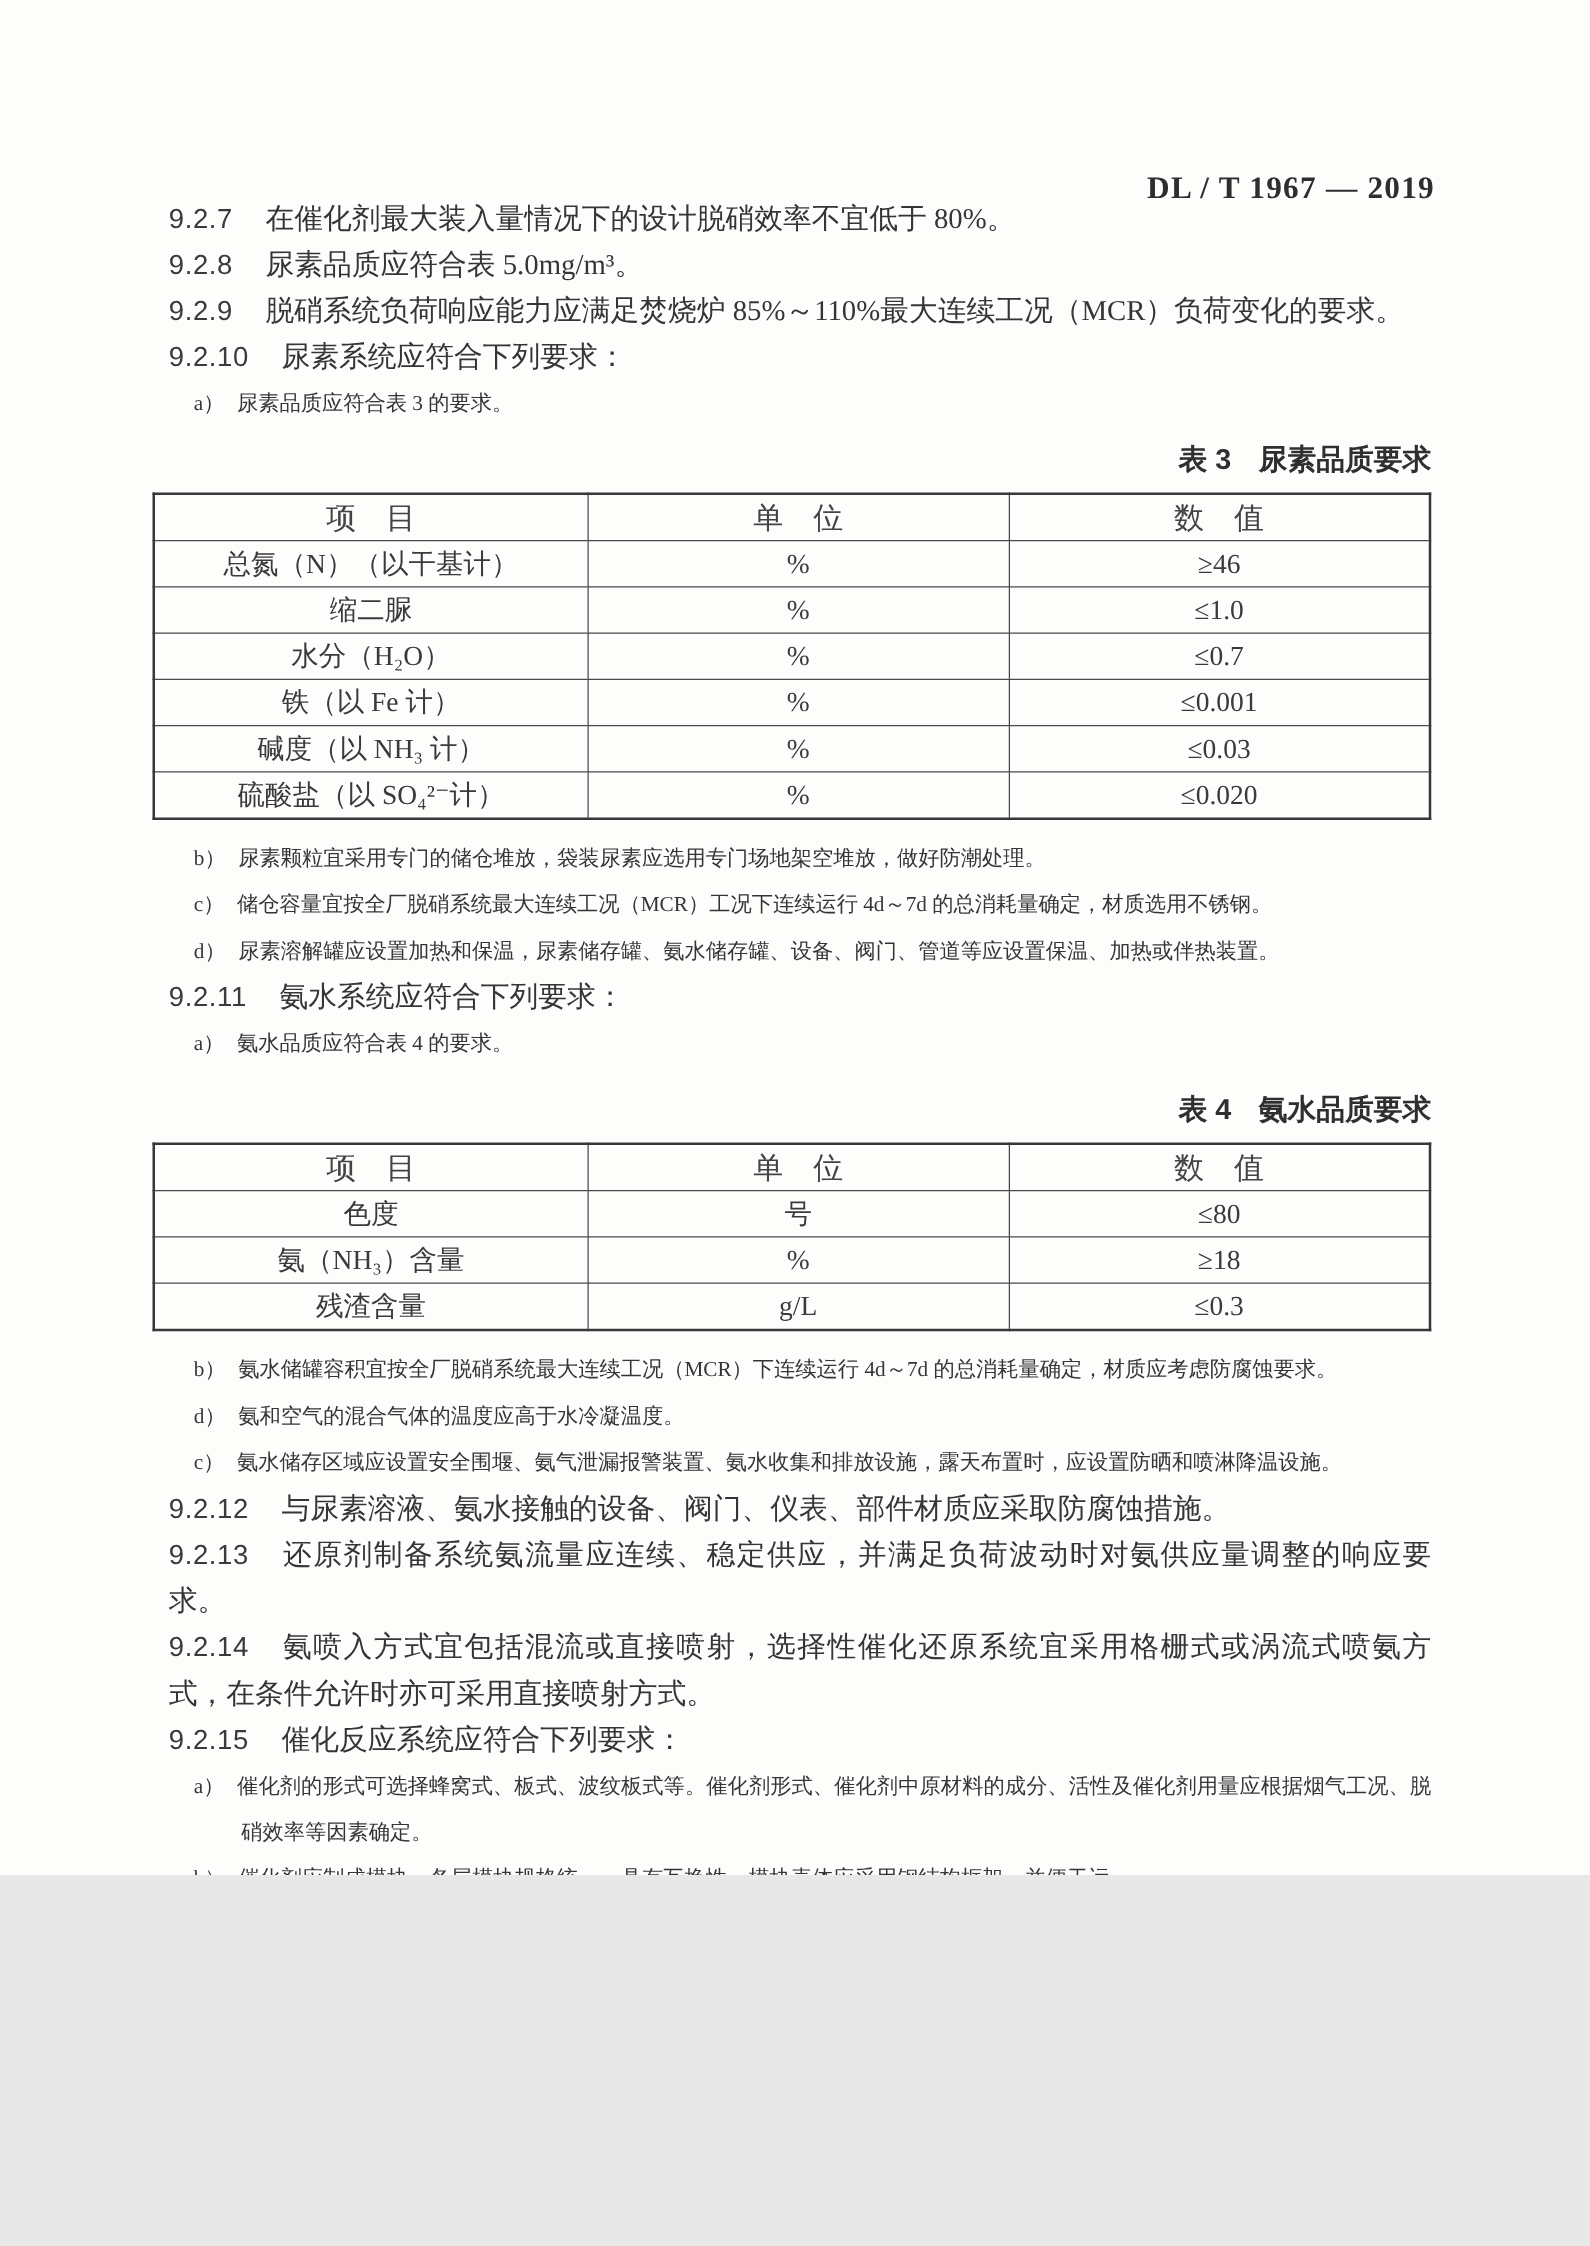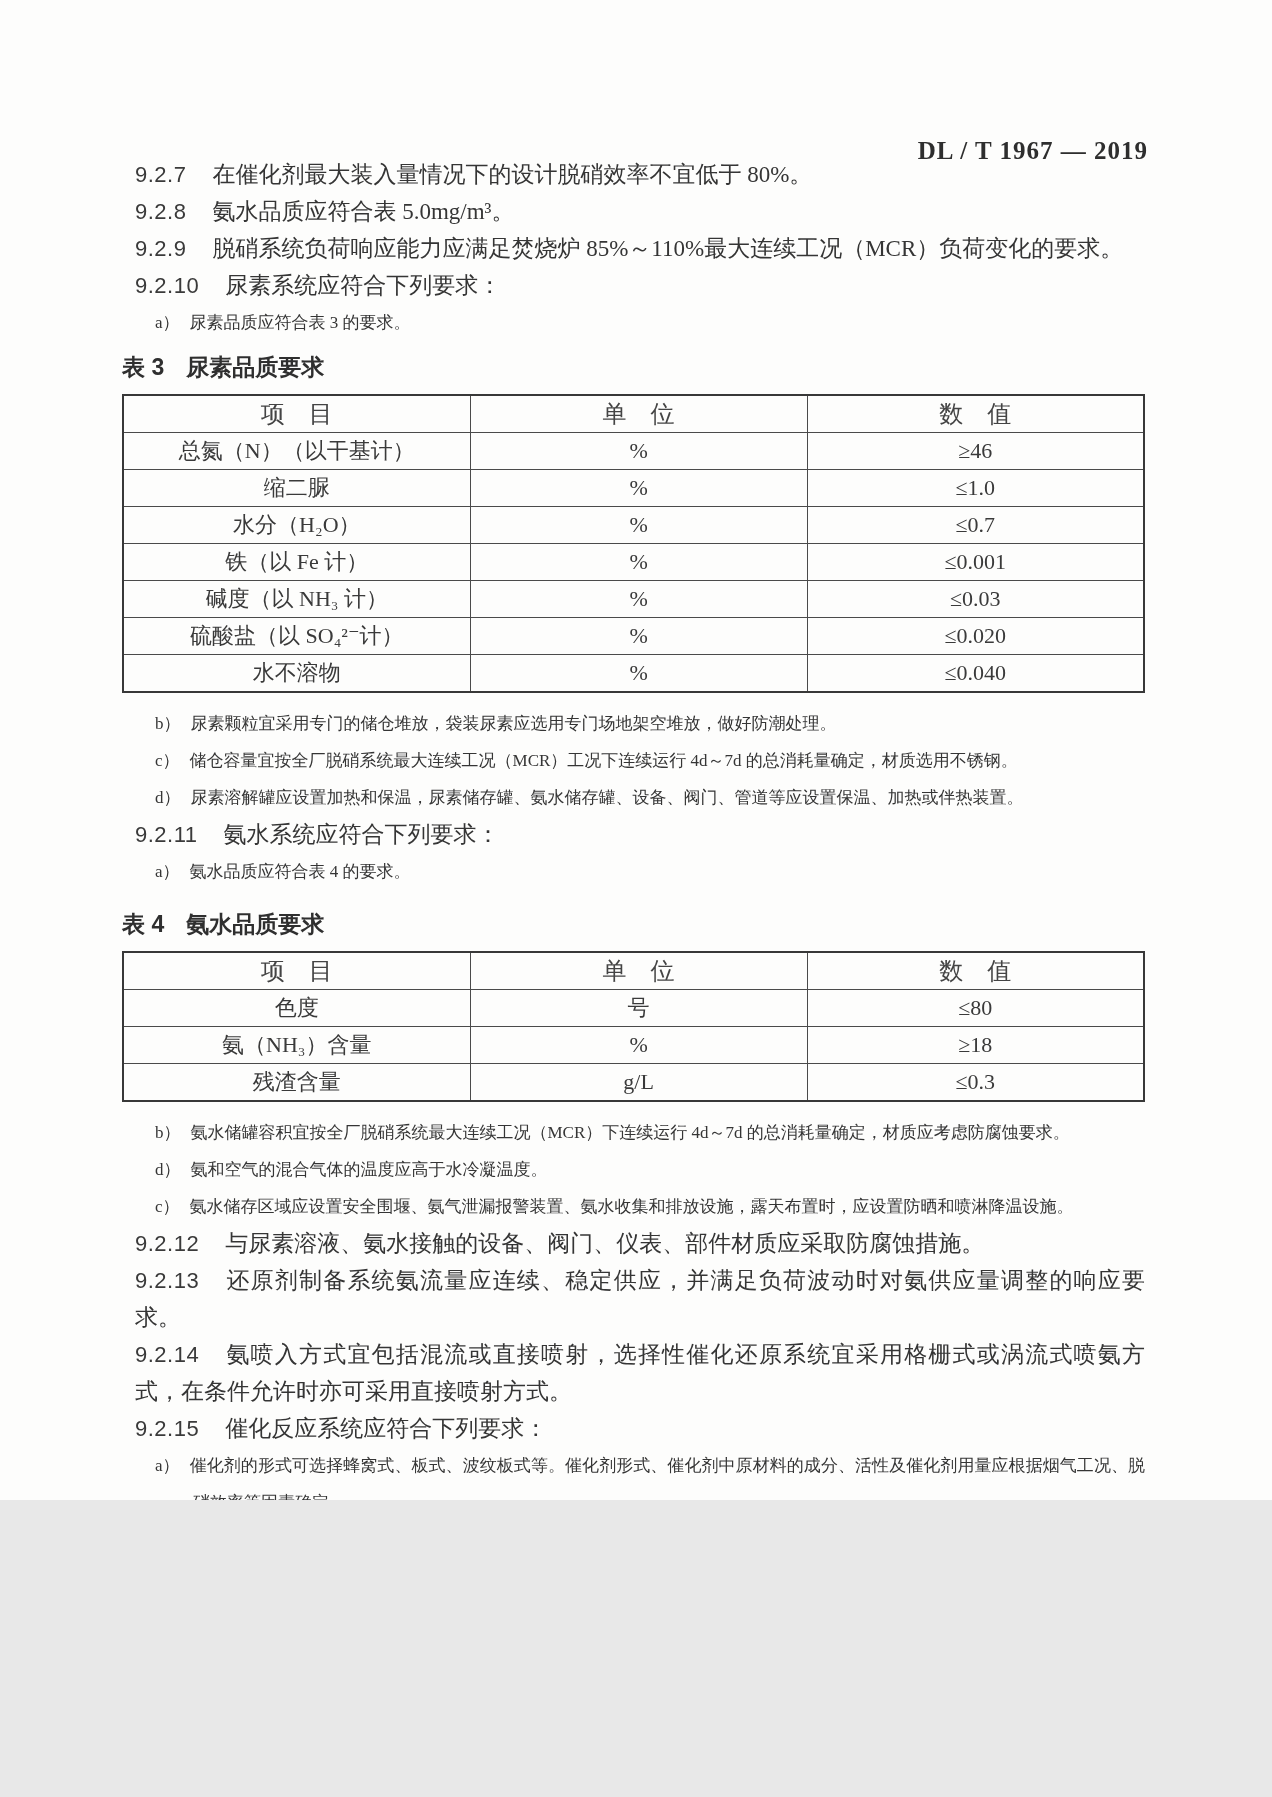--- a/index.html
+++ b/index.html
@@ -27,21 +27,21 @@
   .clause .cnum{
     font-family:"Liberation Sans","DejaVu Sans",sans-serif;
     font-size:22px;margin-right:26px;letter-spacing:0.5px;color:#3a3a3a;
   }
   .item{
     margin:0;padding-left:71px;text-indent:-38px;
     font-size:17px;line-height:37px;text-align:justify;
   }
   .item .marker{margin-right:10px;}
   .tbl-caption{
-    text-align:left;
+    text-align:right;
     font-family:"Liberation Sans","DejaVu Sans",sans-serif;
     font-weight:bold;font-size:23px;line-height:37px;
     margin:8px 0 8px 0;color:#2f2f2f;
   }
   .tbl-caption.second{margin-top:16px;}
   .tbl-caption .cap-label{margin-right:22px;}
   table.dtable{
     width:100%;border-collapse:collapse;table-layout:fixed;
     border:2px solid #383838;
     margin-bottom:12px;
@@ -63,21 +63,21 @@
 <body>
 
 <div class="page">
 
   <div class="std-header">DL / T 1967 — 2019</div>
 
   <div class="content">
 
     <p class="clause"><span class="cnum">9.2.7</span><span>在催化剂最大装入量情况下的设计脱硝效率不宜低于 80%。</span></p>
 
-    <p class="clause"><span class="cnum">9.2.8</span><span>氨水品质应符合表 5.0mg/m³。</span></p>
+    <p class="clause"><span class="cnum">9.2.8</span><span>尿素品质应符合表 5.0mg/m³。</span></p>
 
     <p class="clause"><span class="cnum">9.2.9</span><span>脱硝系统负荷响应能力应满足焚烧炉 85%～110%最大连续工况（MCR）负荷变化的要求。</span></p>
 
     <p class="clause"><span class="cnum">9.2.10</span><span>尿素系统应符合下列要求：</span></p>
 
     <p class="item"><span class="marker">a）</span><span>尿素品质应符合表 3 的要求。</span></p>
 
     <div class="tbl-caption"><span class="cap-label">表 3</span><span>尿素品质要求</span></div>
 
     <table class="dtable">
@@ -114,25 +114,20 @@
         </tr>
         <tr>
           <td>碱度（以 NH₃ 计）</td>
           <td>%</td>
           <td>≤0.03</td>
         </tr>
         <tr>
           <td>硫酸盐（以 SO₄²⁻计）</td>
           <td>%</td>
           <td>≤0.020</td>
-        </tr>
-        <tr>
-          <td>水不溶物</td>
-          <td>%</td>
-          <td>≤0.040</td>
         </tr>
       </tbody>
     </table>
 
     <p class="item"><span class="marker">b）</span><span>尿素颗粒宜采用专门的储仓堆放，袋装尿素应选用专门场地架空堆放，做好防潮处理。</span></p>
 
     <p class="item"><span class="marker">c）</span><span>储仓容量宜按全厂脱硝系统最大连续工况（MCR）工况下连续运行 4d～7d 的总消耗量确定，材质选用不锈钢。</span></p>
 
     <p class="item"><span class="marker">d）</span><span>尿素溶解罐应设置加热和保温，尿素储存罐、氨水储存罐、设备、阀门、管道等应设置保温、加热或伴热装置。</span></p>
 

